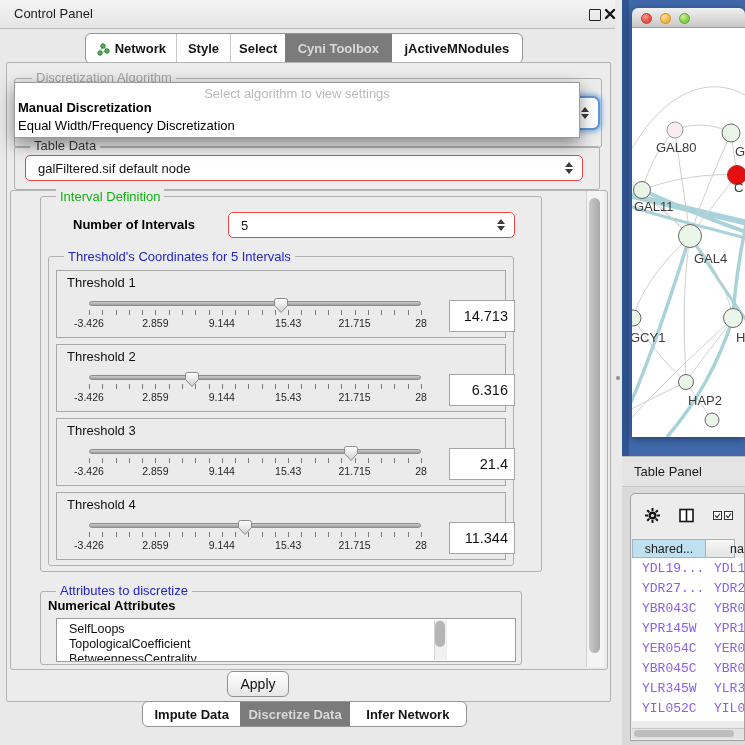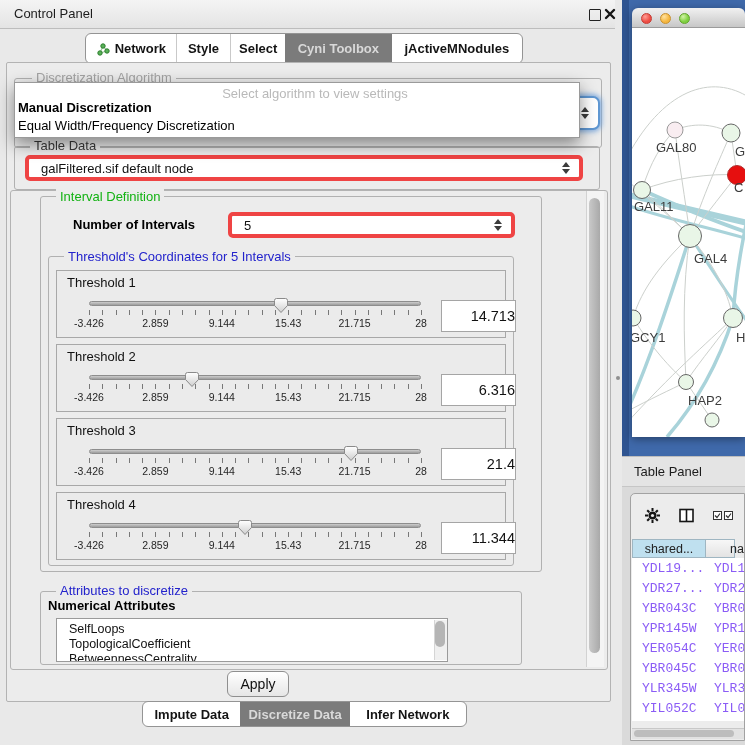--- a/index.html
+++ b/index.html
@@ -25,44 +25,44 @@
 
   
   .group{border:1px solid #b1b1b1;border-radius:3px;background:transparent;}
   .group-label{font-size:13px;background:#ececec;padding:0 4px;white-space:nowrap;margin-left:8px;}
   .green{color:#12b212;}
   .blue{color:#2323cc;}
   .gray{color:#a2a2a2;}
   .dark{color:#3a3a3a;}
 
   
-  .combo{background:#fff;border:4px solid #ef4444;border-radius:5px;font-size:13px;color:#111;display:flex;align-items:center;padding:0 12px;box-sizing:border-box;}
+  .combo{background:#fff;border:1px solid #ef4444;border-radius:5px;font-size:13px;color:#111;display:flex;align-items:center;padding:0 12px;box-sizing:border-box;}
   .stepper{position:absolute;right:9px;top:50%;transform:translateY(-50%);display:flex;flex-direction:column;gap:2px;}
   .tri-up{width:0;height:0;border-left:4px solid transparent;border-right:4px solid transparent;border-bottom:5px solid #3c3c3c;}
   .tri-down{width:0;height:0;border-left:4px solid transparent;border-right:4px solid transparent;border-top:5px solid #3c3c3c;}
   #algo-combo{left:24px;top:96px;width:576px;height:34px;border:2px solid #5f97d2;border-radius:7px;box-shadow:0 0 5px 2px rgba(110,160,220,.8);}
 
   
   #algo-popup{left:14px;top:82px;width:564px;height:54px;background:#fff;border:1px solid #9a9a9a;box-shadow:0 6px 16px rgba(0,0,0,.45);z-index:50;}
-  #popup-prompt{left:0;top:3px;width:100%;text-align:center;font-size:13px;color:#b9b9b9;padding-left:18px;}
+  #popup-prompt{left:0;top:3px;width:100%;text-align:center;font-size:13px;color:#b9b9b9;}
   .popup-opt{left:3px;font-size:13px;color:#000;white-space:nowrap;}
 
   
   .tpanel{left:56px;width:448px;height:66px;border:1px solid #a8a8a8;background:#ebebeb;}
   .tlabel{position:absolute;left:10px;top:4px;font-size:13px;font-weight:normal;color:#111;}
   .slider{position:absolute;left:32px;top:26px;width:332px;height:38px;}
   .track{position:absolute;left:0;top:4px;width:332px;height:5px;border-radius:3px;background:linear-gradient(#cdcdcd,#9c9c9c);border:1px solid #8d8d8d;box-sizing:border-box;}
   .thumb{position:absolute;top:0;}
   .ticks{position:absolute;left:0;top:13px;width:333px;height:5px;background-image:repeating-linear-gradient(90deg,#787878 0,#787878 1px,transparent 1px,transparent 13.28px);}
   .scale-labels{position:absolute;left:0;top:20px;width:332px;height:12px;}
   .scale-labels span{position:absolute;top:0;transform:translateX(-50%);font-size:10.5px;color:#262626;white-space:nowrap;}
-  .tvalue{position:absolute;left:384px;top:29px;width:75px;height:32px;background:#fff;border:1px solid #a5a5a5;box-sizing:border-box;font-size:14.5px;color:#111;display:flex;align-items:center;justify-content:flex-end;}
-
-  
-  #attr-list{left:56px;top:618px;width:392px;height:44px;background:#fff;border:1px solid #9a9a9a;overflow:hidden;box-sizing:border-box;padding-top:3px;}
+  .tvalue{position:absolute;left:392px;top:29px;width:66px;height:32px;background:#fff;border:1px solid #a5a5a5;box-sizing:border-box;font-size:14.5px;color:#111;display:flex;align-items:center;justify-content:flex-end;padding-right:6px;}
+
+  
+  #attr-list{left:56px;top:618px;width:460px;height:44px;background:#fff;border:1px solid #9a9a9a;overflow:hidden;box-sizing:border-box;padding-top:3px;}
   .attr-item{font-size:12.5px;color:#111;line-height:15px;padding-left:12px;white-space:nowrap;}
   #attr-scroll{left:434px;top:620px;width:12px;height:40px;background:#f0f0f0;border-left:1px solid #d5d5d5;}
   #attr-thumb{left:435px;top:621px;width:10px;height:26px;background:#b5b5b5;border-radius:5px;}
 
   
   #scrollpane{left:10px;top:190px;width:596px;height:478px;border:1px solid #b3b3b3;}
   #vscroll{left:586px;top:191px;width:17px;height:476px;background:#f4f4f4;border-left:1px solid #d2d2d2;}
   #vthumb{left:589px;top:198px;width:11px;height:455px;border-radius:6px;background:linear-gradient(90deg,#c9c9c9,#a9a9a9);}
 
   #apply-btn{left:227px;top:671px;width:60px;height:24px;background:linear-gradient(#ffffff,#e6e6e6);border:1px solid #8f8f8f;border-radius:6px;font-size:14px;color:#111;display:flex;align-items:center;justify-content:center;}

